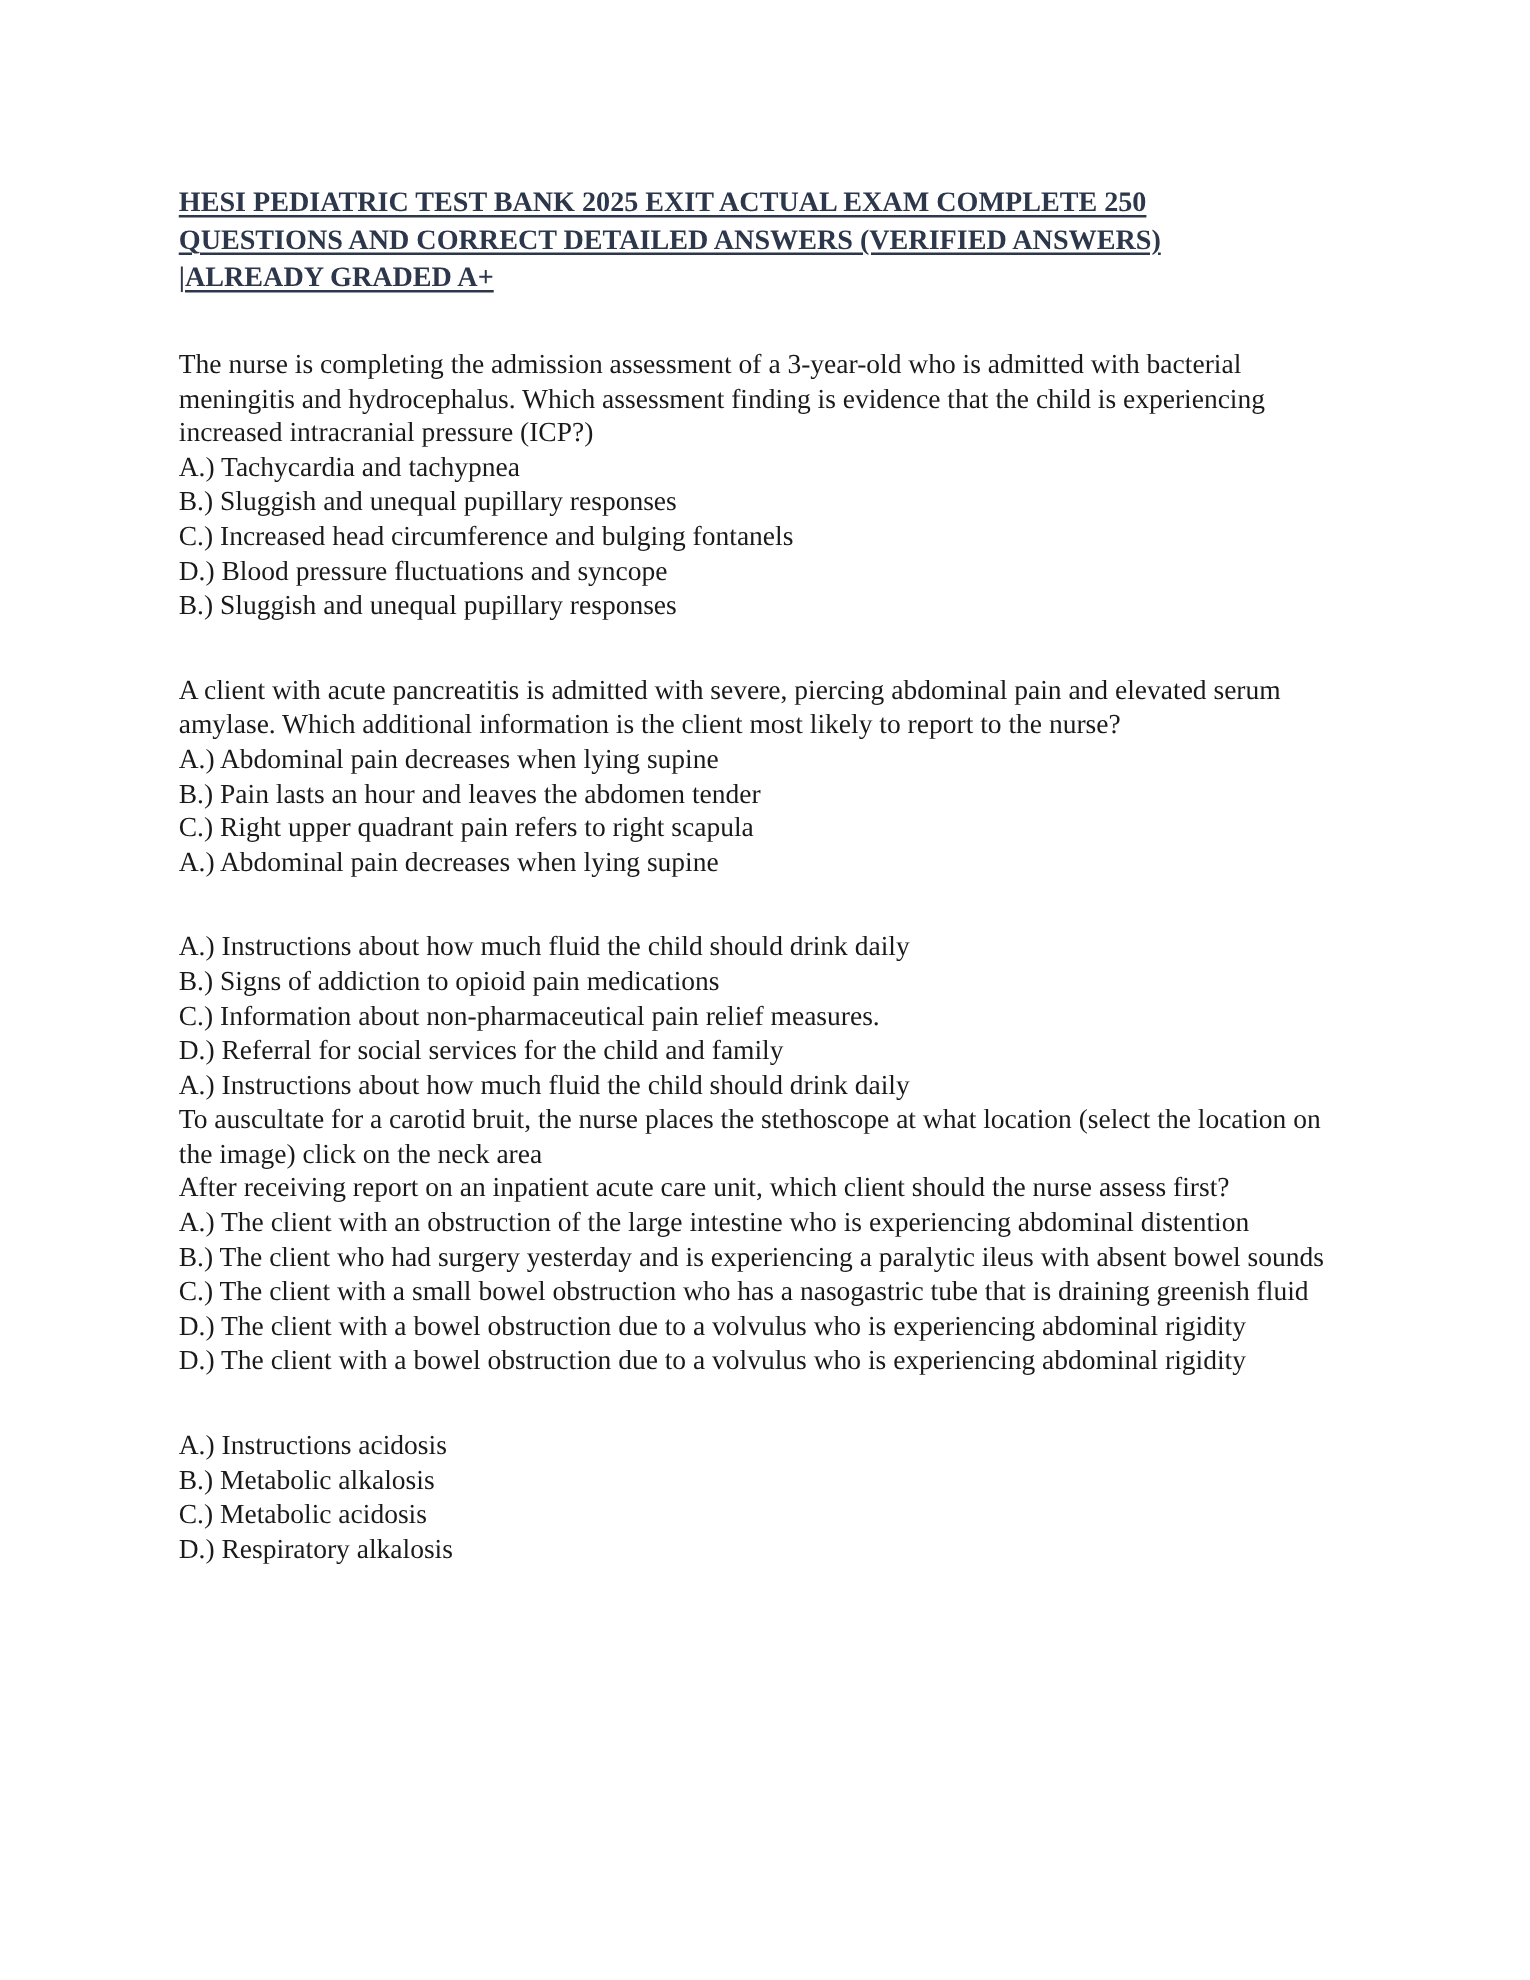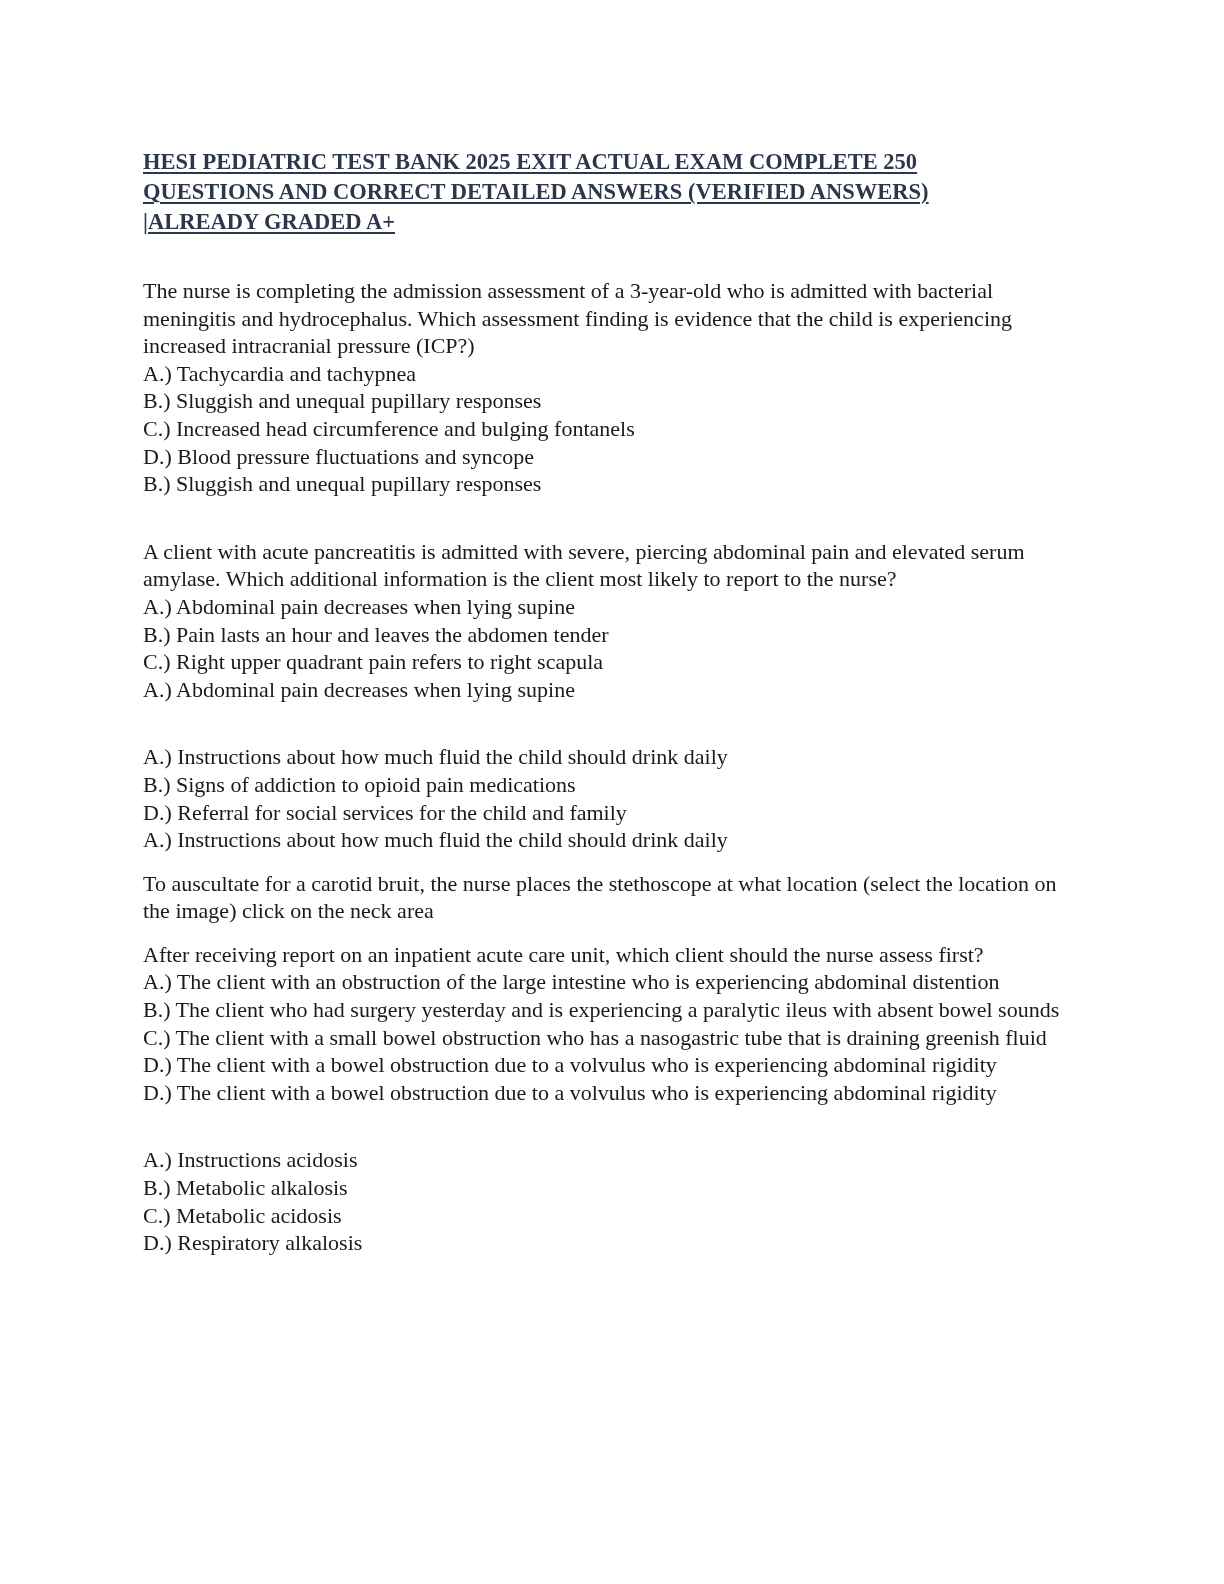--- a/index.html
+++ b/index.html
@@ -31,21 +31,21 @@
     display:inline;
     text-decoration:underline;
     text-decoration-thickness:2px;
     text-underline-offset:3px;
   }
   .title-line::after{content:"\A";white-space:pre;}
   .question-block{
     margin-top:40px;
   }
   .question-block.attached{
-    margin-top:16px;
+    margin-top:0;
   }
   .question-block p{
     margin:0;
     font-size:22px;
     line-height:27.6px;
     color:var(--body-color);
   }
 </style>
 </head>
 <body>
@@ -71,20 +71,21 @@
     <p>A client with acute pancreatitis is admitted with severe, piercing abdominal pain and elevated serum amylase. Which additional information is the client most likely to report to the nurse?</p>
     <p>A.) Abdominal pain decreases when lying supine</p>
     <p>B.) Pain lasts an hour and leaves the abdomen tender</p>
     <p>C.) Right upper quadrant pain refers to right scapula</p>
     <p>A.) Abdominal pain decreases when lying supine</p>
   </section>
 
   <section class="question-block">
     <p>A.) Instructions about how much fluid the child should drink daily</p>
     <p>B.) Signs of addiction to opioid pain medications</p>
+    <p>C.) Information about non-pharmaceutical pain relief measures.</p>
     <p>D.) Referral for social services for the child and family</p>
     <p>A.) Instructions about how much fluid the child should drink daily</p>
   </section>
 
   <section class="question-block attached">
     <p>To auscultate for a carotid bruit, the nurse places the stethoscope at what location (select the location on the image) click on the neck area</p>
   </section>
 
   <section class="question-block attached">
     <p>After receiving report on an inpatient acute care unit, which client should the nurse assess first?</p>

